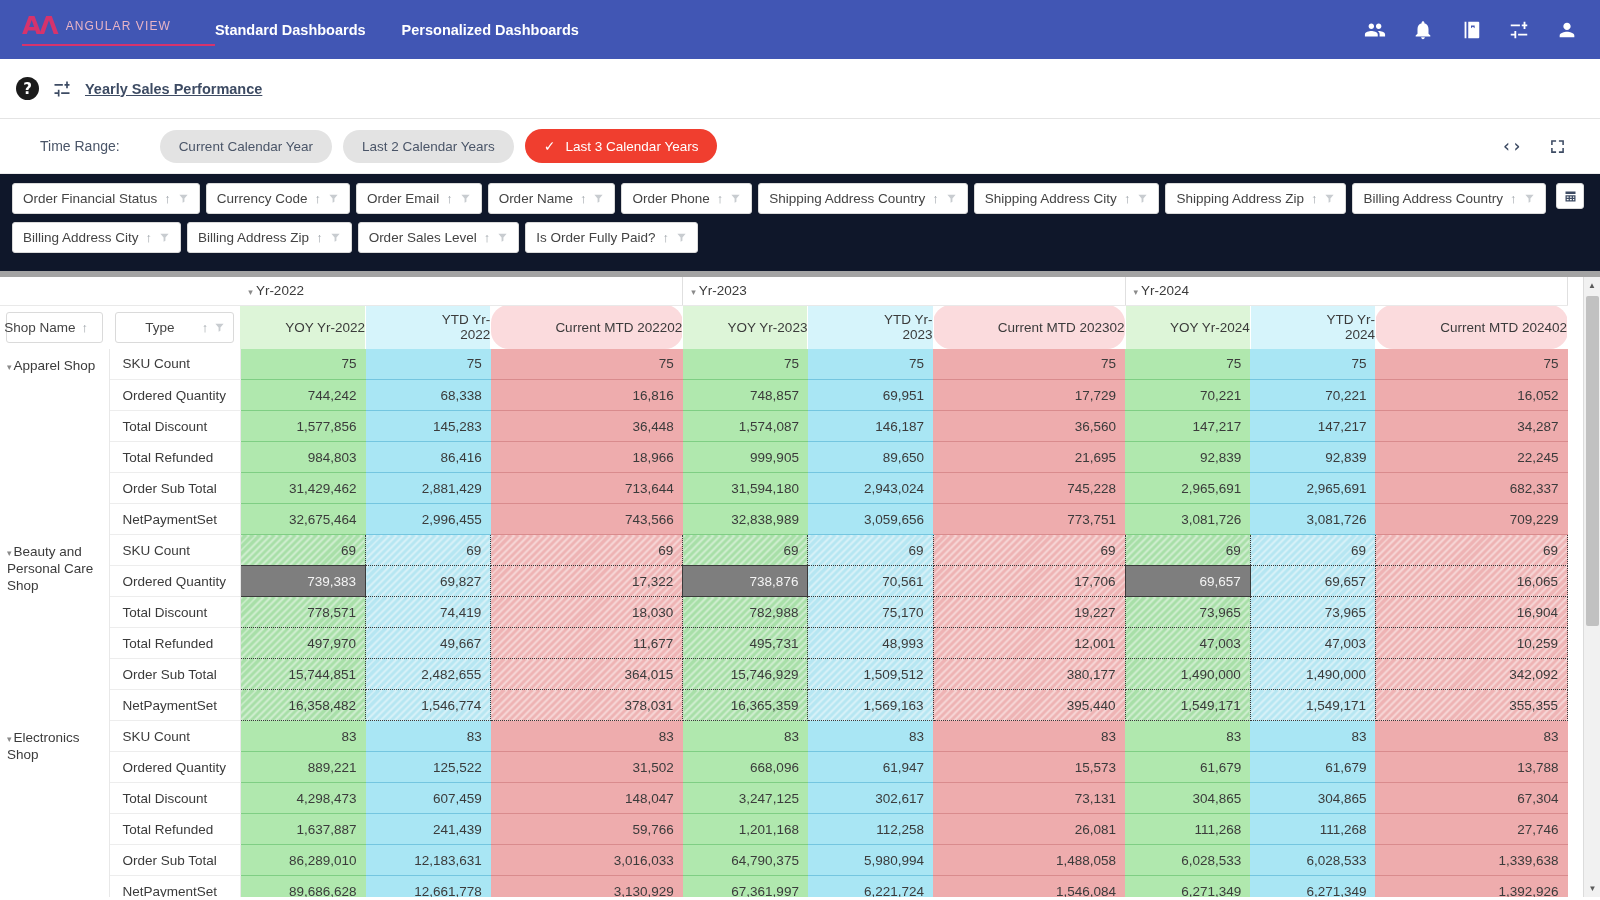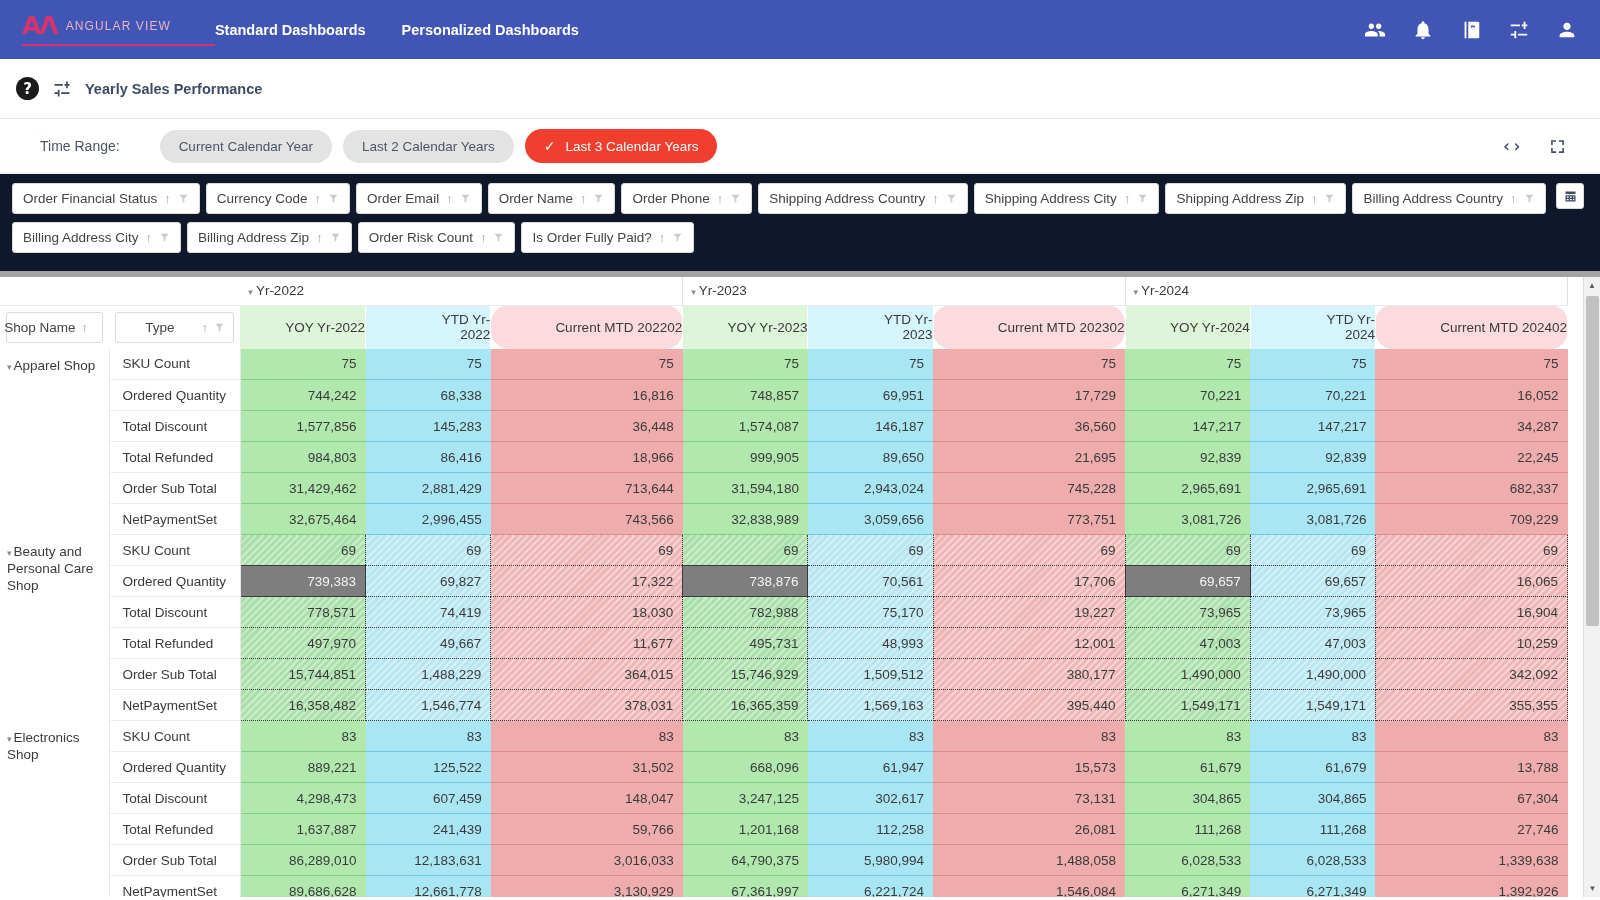--- a/index.html
+++ b/index.html
@@ -27,21 +27,21 @@
 
   
   .titlebar {
     height: 60px; display: flex; align-items: center; padding: 0 16px;
     border-bottom: 1px solid #e4e4e4; background: #fff; gap: 13px;
   }
   .help-badge { width: 23px; height: 23px; border-radius: 50%; background: #1b1b1b; color: #fff;
     font-size: 15px; font-weight: bold; display: flex; align-items: center; justify-content: center;
     cursor: pointer; font-family: "DejaVu Sans", sans-serif; }
   .tb-icon { width: 20px; height: 20px; fill: #3d4b63; }
-  .page-title { font-size: 14.5px; font-weight: bold; color: #3d4b63; }
+  .page-title { font-size: 14.5px; font-weight: bold; color: #3d4b63; text-decoration: underline; }
   .period-group { margin-left: auto; display: flex; align-items: center; gap: 7px; padding-right: 8px;}
   .pbtn { border: 1px solid #9a9a9a; border-radius: 7px; background: #fff; color: #2b2b2b;
     font-size: 14px; padding: 7px 12px; cursor: pointer; font-family: inherit; }
   .pbtn.active { background: #c9c9c9; color: #cc2a20; border-color: #8a8a8a; font-weight: normal; }
   .chev { font-size: 15px; color: #333; cursor: pointer; padding: 0 3px; }
 
   
   .timerow { height: 55px; display: flex; align-items: center; padding: 0 16px;
     border-bottom: 1px solid #ececec; background: #fff; }
   .tr-label { font-size: 14px; color: #4a5568; margin-right: 40px; margin-left: 24px; }
@@ -270,21 +270,21 @@
         </svg>
       </div>
       <div class="fchip">
         <span>Billing Address Zip</span>
         <span class="sort">↑</span>
         <svg class="funnel" viewBox="0 0 24 24">
           <path d="M3 4h18l-7 8v7l-4 2v-9L3 4z"></path>
         </svg>
       </div>
       <div class="fchip">
-        <span>Order Risk Count</span>
+        <span>Order Sales Level</span>
         <span class="sort">↑</span>
         <svg class="funnel" viewBox="0 0 24 24">
           <path d="M3 4h18l-7 8v7l-4 2v-9L3 4z"></path>
         </svg>
       </div>
       <div class="fchip">
         <span>Is Order Fully Paid?</span>
         <span class="sort">↑</span>
         <svg class="funnel" viewBox="0 0 24 24">
           <path d="M3 4h18l-7 8v7l-4 2v-9L3 4z"></path>
@@ -469,21 +469,21 @@
           <td class="num g">495,731</td>
           <td class="num c">48,993</td>
           <td class="num p">12,001</td>
           <td class="num g">47,003</td>
           <td class="num c">47,003</td>
           <td class="num p mtd-last">10,259</td>
         </tr>
         <tr class="selrow">
           <td class="typecell">Order Sub Total</td>
           <td class="num g">15,744,851</td>
-          <td class="num c">1,488,229</td>
+          <td class="num c">2,482,655</td>
           <td class="num p">364,015</td>
           <td class="num g">15,746,929</td>
           <td class="num c">1,509,512</td>
           <td class="num p">380,177</td>
           <td class="num g">1,490,000</td>
           <td class="num c">1,490,000</td>
           <td class="num p mtd-last">342,092</td>
         </tr>
         <tr class="selrow">
           <td class="typecell">NetPaymentSet</td>

